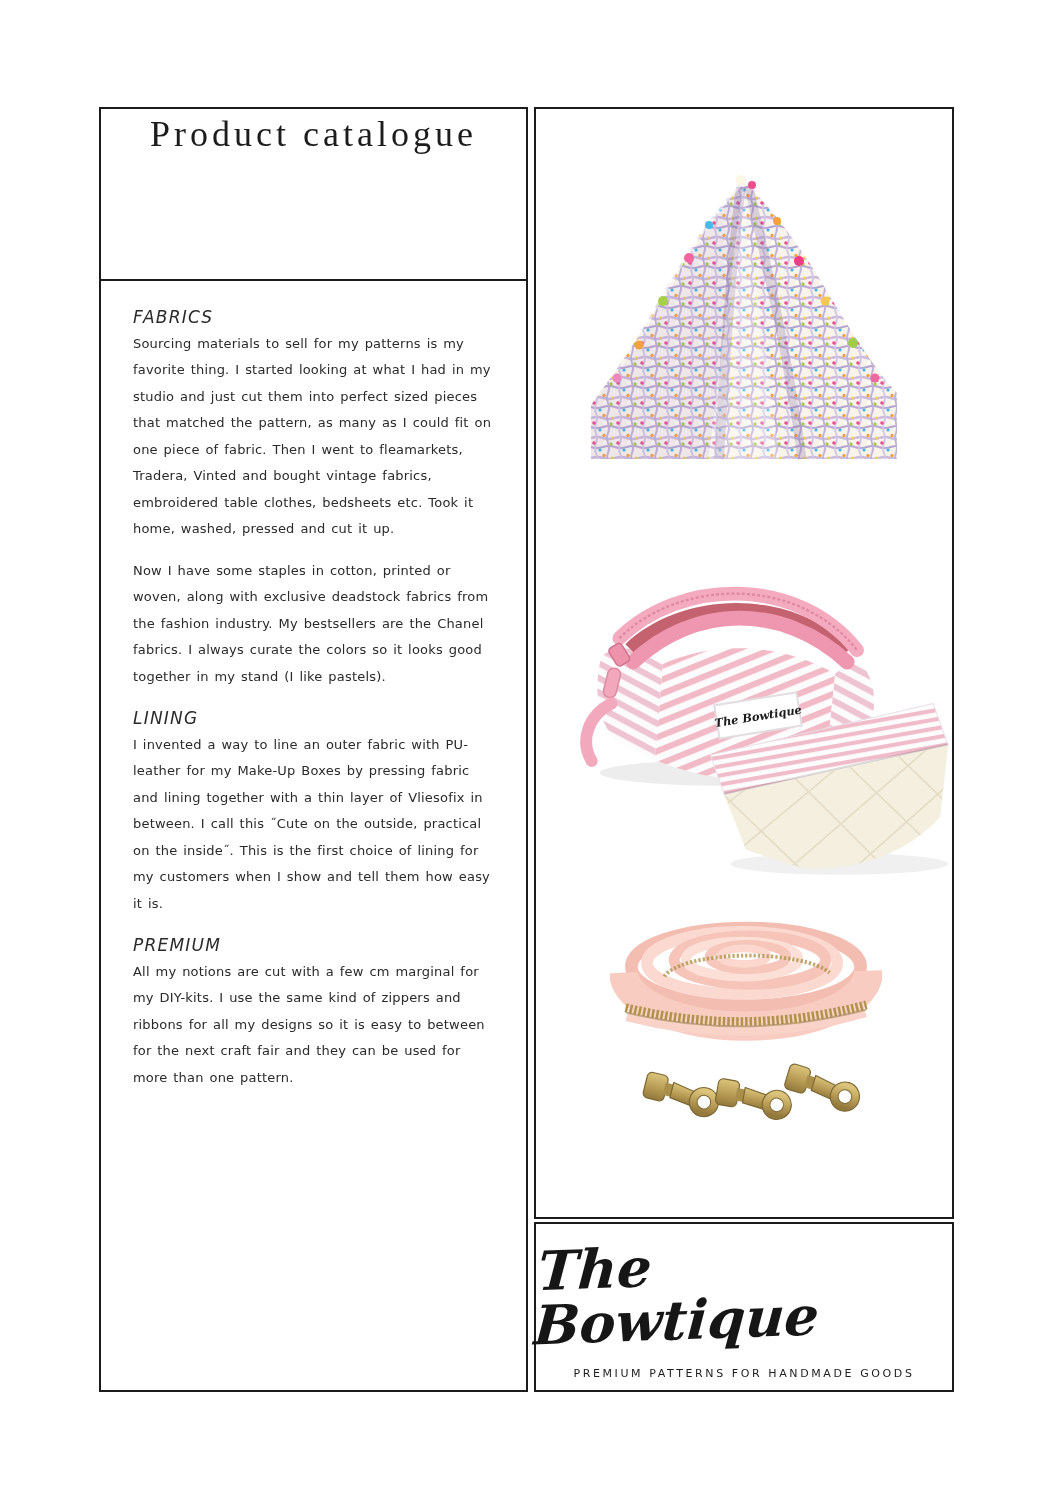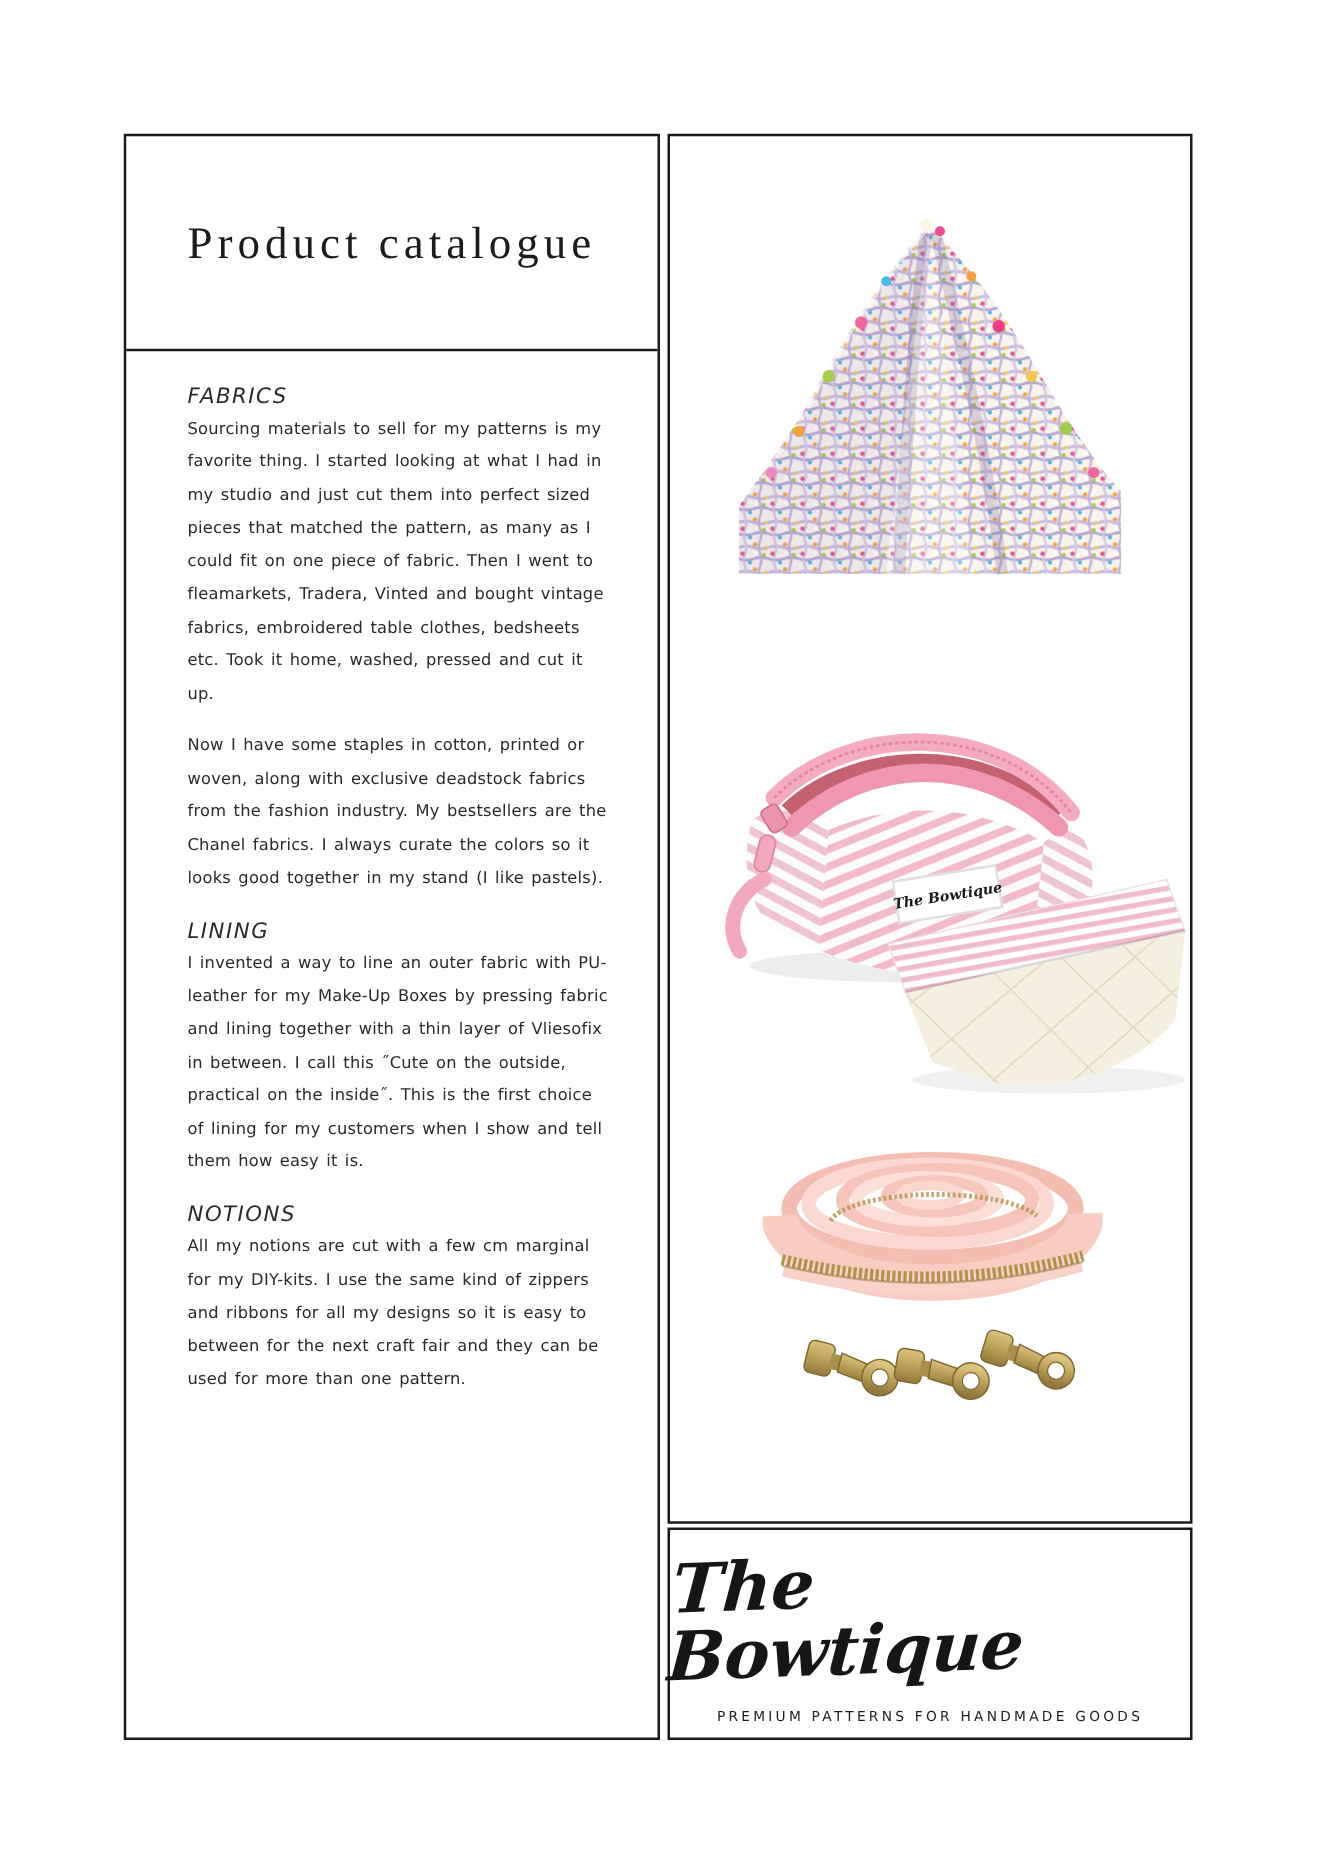--- a/index.html
+++ b/index.html
@@ -8,27 +8,27 @@
     font-family:"DejaVu Sans","Liberation Sans",sans-serif;color:#2a2a2a;
     -webkit-font-smoothing:antialiased;
   }
   .box{position:absolute;border:2.5px solid #1b1b1b;background:#ffffff;box-sizing:border-box;}
   #title-content-box{left:99px;top:107px;width:429px;height:1285px;}
   #photos-box{left:534px;top:107px;width:420px;height:1112px;}
   #logo-box{left:534px;top:1222px;width:420px;height:170px;}
 
   .title-area{
     height:172px;border-bottom:2.5px solid #1b1b1b;box-sizing:border-box;
-    display:flex;flex-direction:column;justify-content:center;align-items:center;
+    display:flex;flex-direction:column;justify-content:space-between;align-items:center;
   }
   .title-line{
     font-family:"Liberation Serif","DejaVu Serif",serif;
     font-size:36px;letter-spacing:4px;color:#1c1c1c;line-height:51px;white-space:nowrap;
   }
-  .body-area{padding:23px 34px 0 49px;}
+  .body-area{padding:23px 34px 0 32px;}
   .section-heading{
     font-style:italic;font-size:17px;line-height:26.5px;letter-spacing:1.2px;
     color:#2a2a2a;margin:0;
   }
   .body-p{
     font-size:13px;line-height:26.5px;letter-spacing:0.2px;word-spacing:1.5px;
     margin:0;color:#2a2a2a;
   }
   .gap-top{margin-top:15px;}
 
@@ -65,21 +65,21 @@
         <p class="body-p">Sourcing materials to sell for my patterns is my favorite thing. I started looking at what I had in my studio and just cut them into perfect sized pieces that matched the pattern, as many as I could fit on one piece of fabric. Then I went to fleamarkets, Tradera, Vinted and bought vintage fabrics, embroidered table clothes, bedsheets etc. Took it home, washed, pressed and cut it up.</p>
         <p class="body-p gap-top">Now I have some staples in cotton, printed or woven, along with exclusive deadstock fabrics from the fashion industry. My bestsellers are the Chanel fabrics. I always curate the colors so it looks good together in my stand (I like pastels).</p>
       </div>
 
       <div class="gap-top">
         <div class="section-heading">LINING</div>
         <p class="body-p">I invented a way to line an outer fabric with PU-leather for my Make-Up Boxes by pressing fabric and lining together with a thin layer of Vliesofix in between. I call this ˝Cute on the outside, practical on the inside˝. This is the first choice of lining for my customers when I show and tell them how easy it is.</p>
       </div>
 
       <div class="gap-top">
-        <div class="section-heading">NOTIONS</div>
+        <div class="section-heading">PREMIUM</div>
         <p class="body-p">All my notions are cut with a few cm marginal for my DIY-kits. I use the same kind of zippers and ribbons for all my designs so it is easy to between for the next craft fair and they can be used for more than one pattern.</p>
       </div>
 
     </div>
   </div>
 
   <div class="box" id="photos-box">
 
     <svg class="photo" id="tweed-photo" width="306" height="292" viewBox="0 0 306 292">
       <defs>

